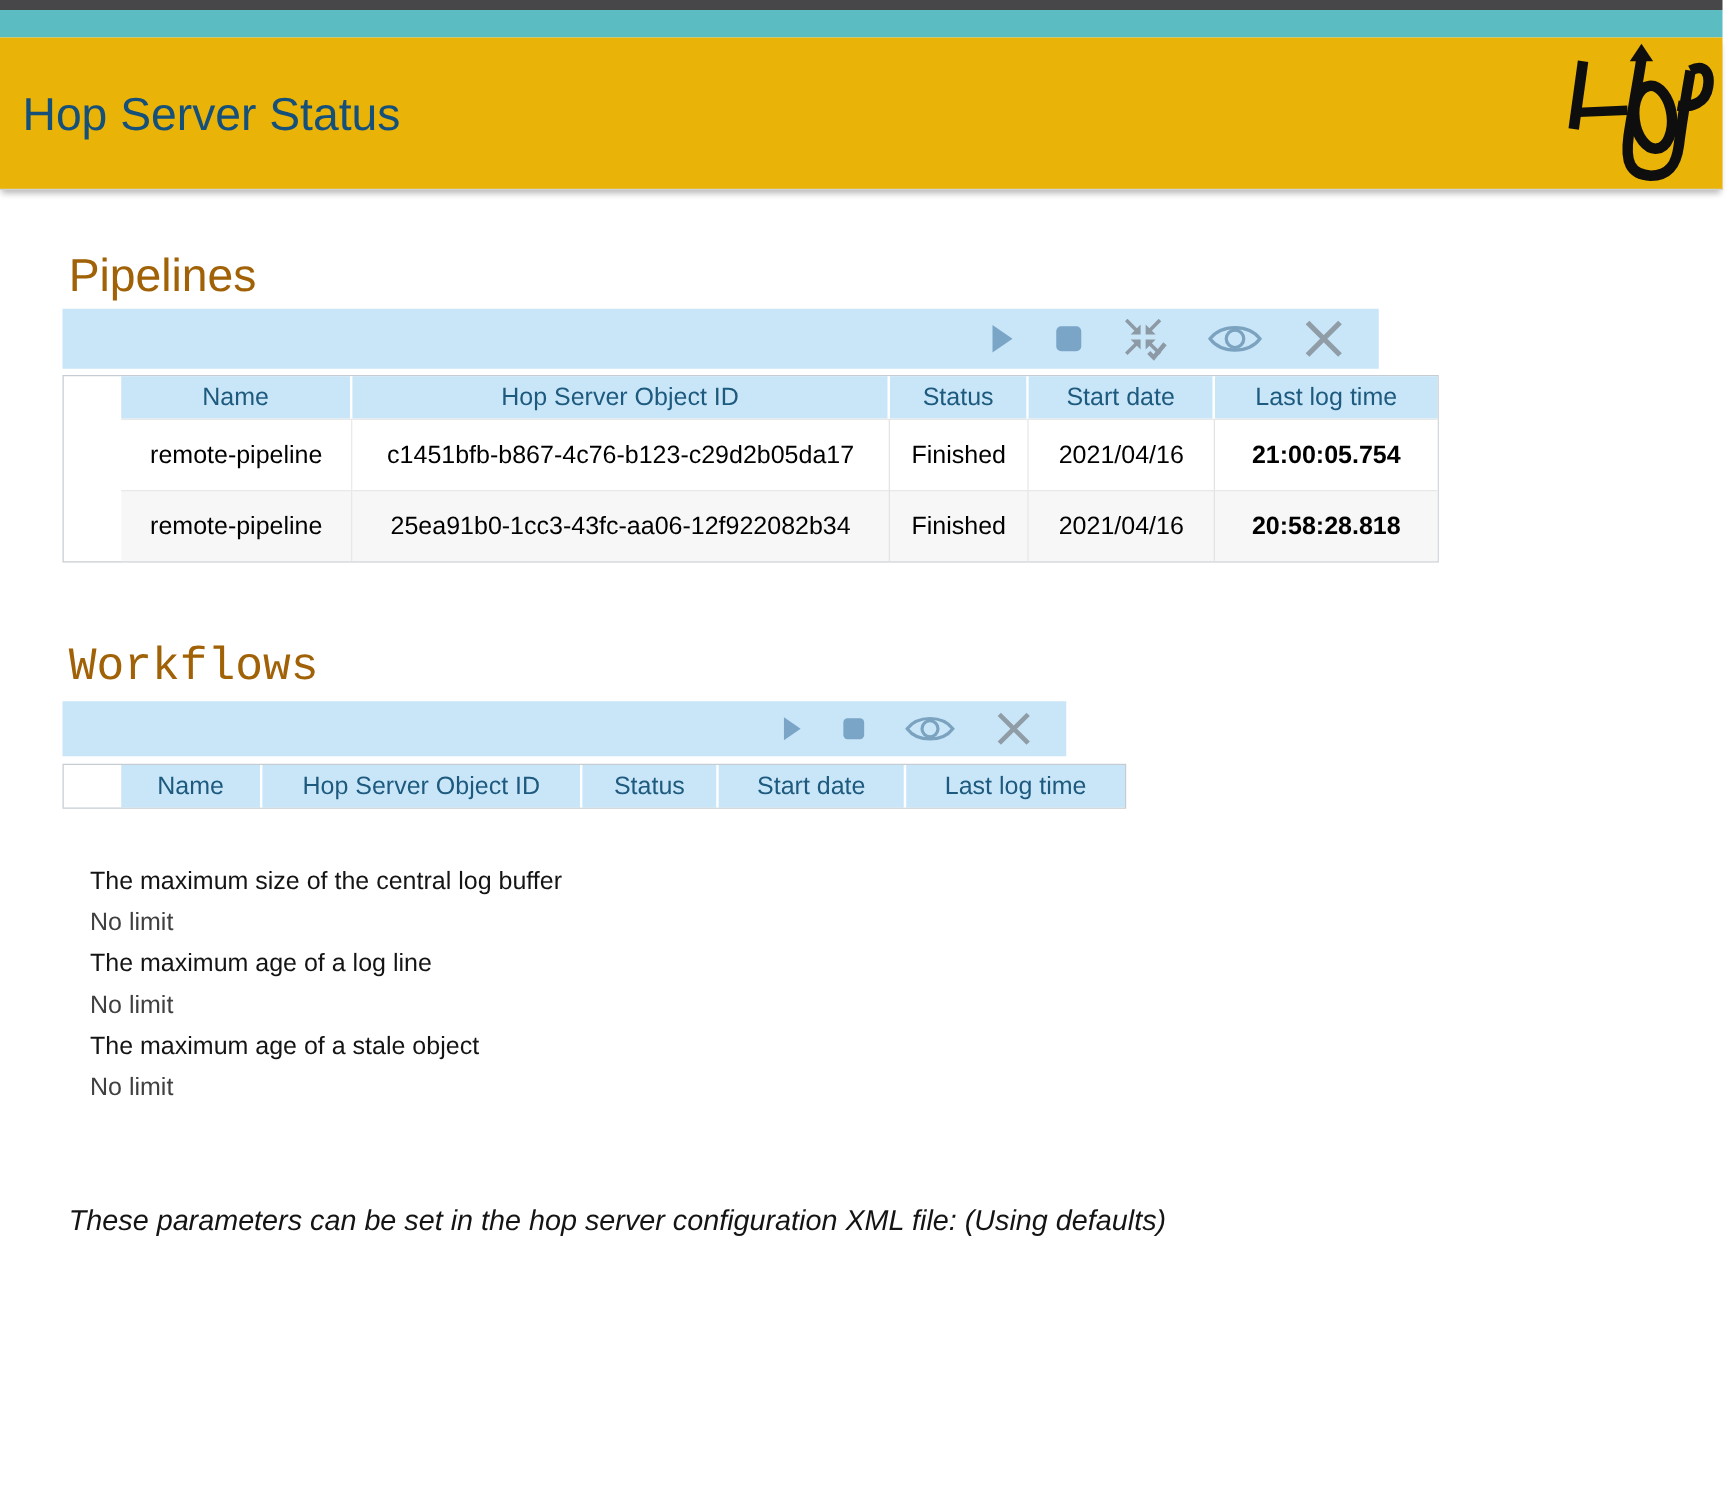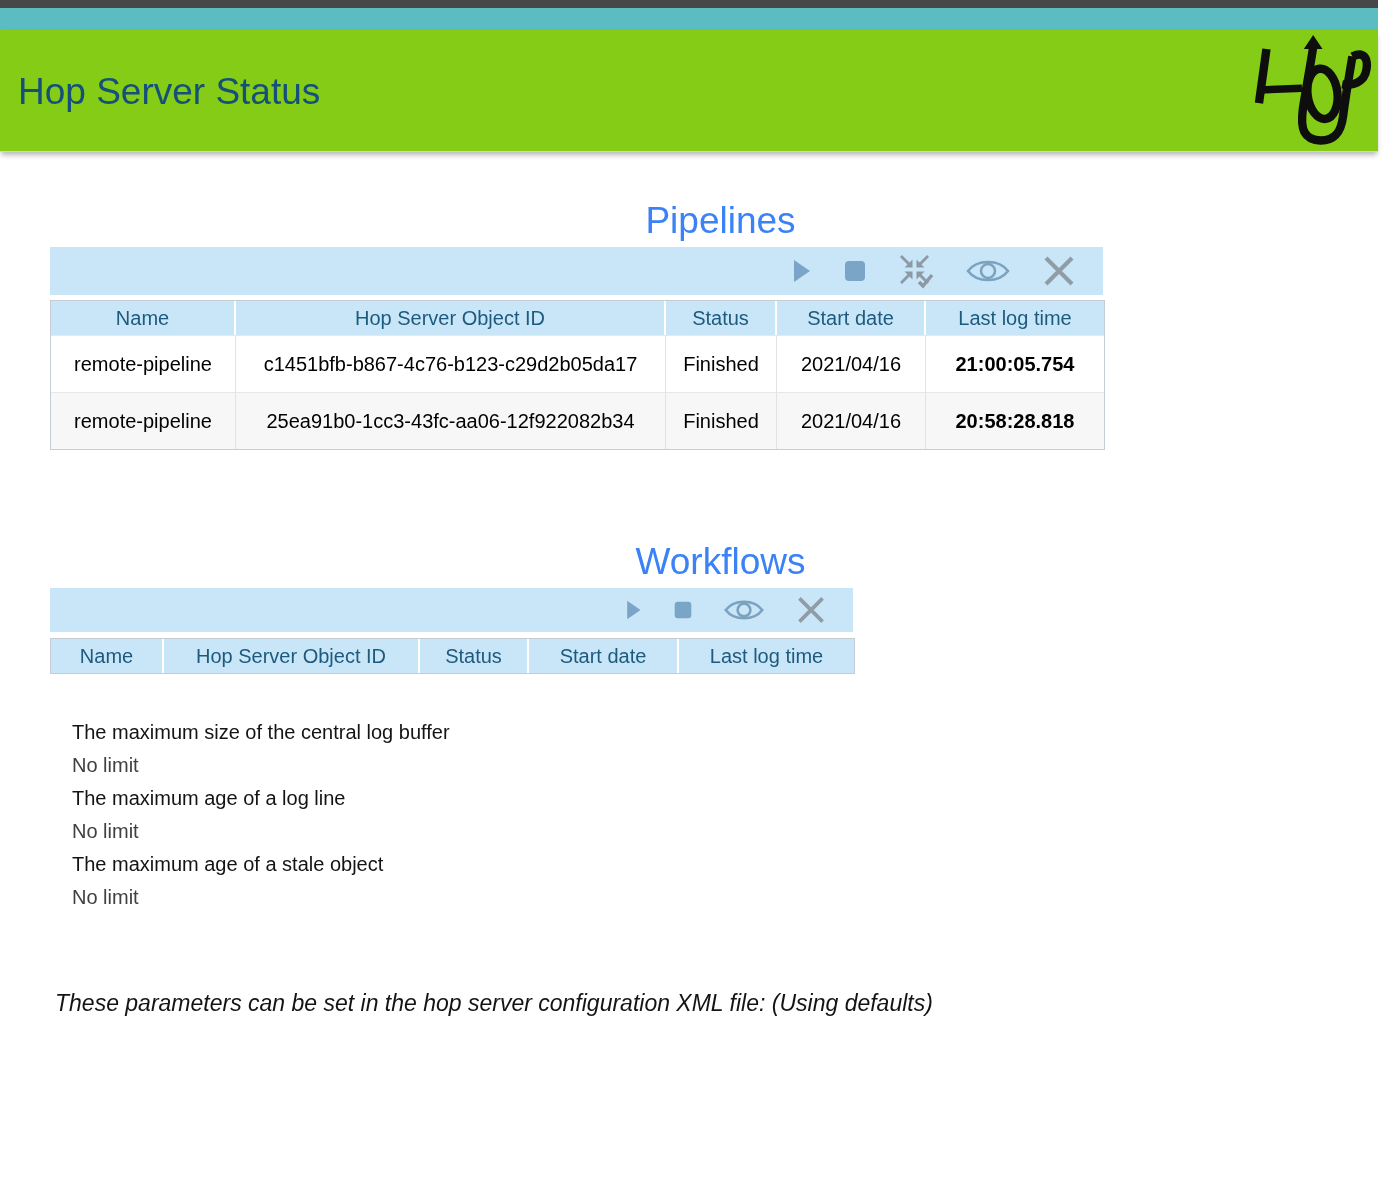--- a/index.html
+++ b/index.html
@@ -15,58 +15,58 @@
     height: 8px; width: calc(100% - 8px);
     background: #47474a;
   }
   .topbar-teal {
     height: 22px; width: calc(100% - 8px);
     background: #5bbcc1;
   }
   .page-header {
     position: relative;
     height: 122px; width: calc(100% - 8px);
-    background: #84cc16;
+    background: #eab308;
     border-bottom: 1px solid #d2d2d2;
     box-shadow: 0 4px 5px -1px rgba(0,0,0,0.28);
   }
   .page-header h1 {
     margin: 0; padding: 40px 0 0 18px;
     font-size: 37px; line-height: 44px;
     font-weight: 400;
     color: #15507b;
   }
   .logo {
     position: absolute; top: 4px; right: 6px;
     width: 127px; height: 114px;
   }
   main { position: relative; }
   .section-heading {
     margin: 46px 0 0 55px;
     font-size: 37px; line-height: 45px;
     font-weight: 400;
-    color: #3b82f6;
-    text-align: center;
-  }
-  .section-heading.workflows { margin-top: 89px; }
+    color: #a16207;
+  }
+  .section-heading.workflows { margin-top: 62px; font-family: Liberation Mono, monospace; }
   .section-heading.config { margin-top: 138px; }
   .toolbar {
     margin: 4px 0 0 50px;
     background: #c9e6f9;
     display: flex; align-items: center; justify-content: flex-end;
     gap: 30px; padding-right: 26px;
   }
   .toolbar.pipelines { width: 1053px; height: 48px; }
   .toolbar.workflows { width: 803px; height: 44px; }
   .tb-icon { display: inline-flex; align-items: center; cursor: pointer; }
   table.status-table {
     margin: 5px 0 0 50px;
     border-collapse: separate; border-spacing: 0;
     table-layout: fixed;
     border: 1px solid #c6cdd2;
+    padding-left: 46px;
   }
   table.pipelines-table { width: 1053px; }
   table.workflows-table { width: 803px; margin-top: 6px; }
   .status-table th {
     background: #c9e6f9;
     color: #1d5a7e;
     font-size: 20px; font-weight: 400;
     height: 34px;
     text-align: center;
     border-right: 2px solid #ffffff;

